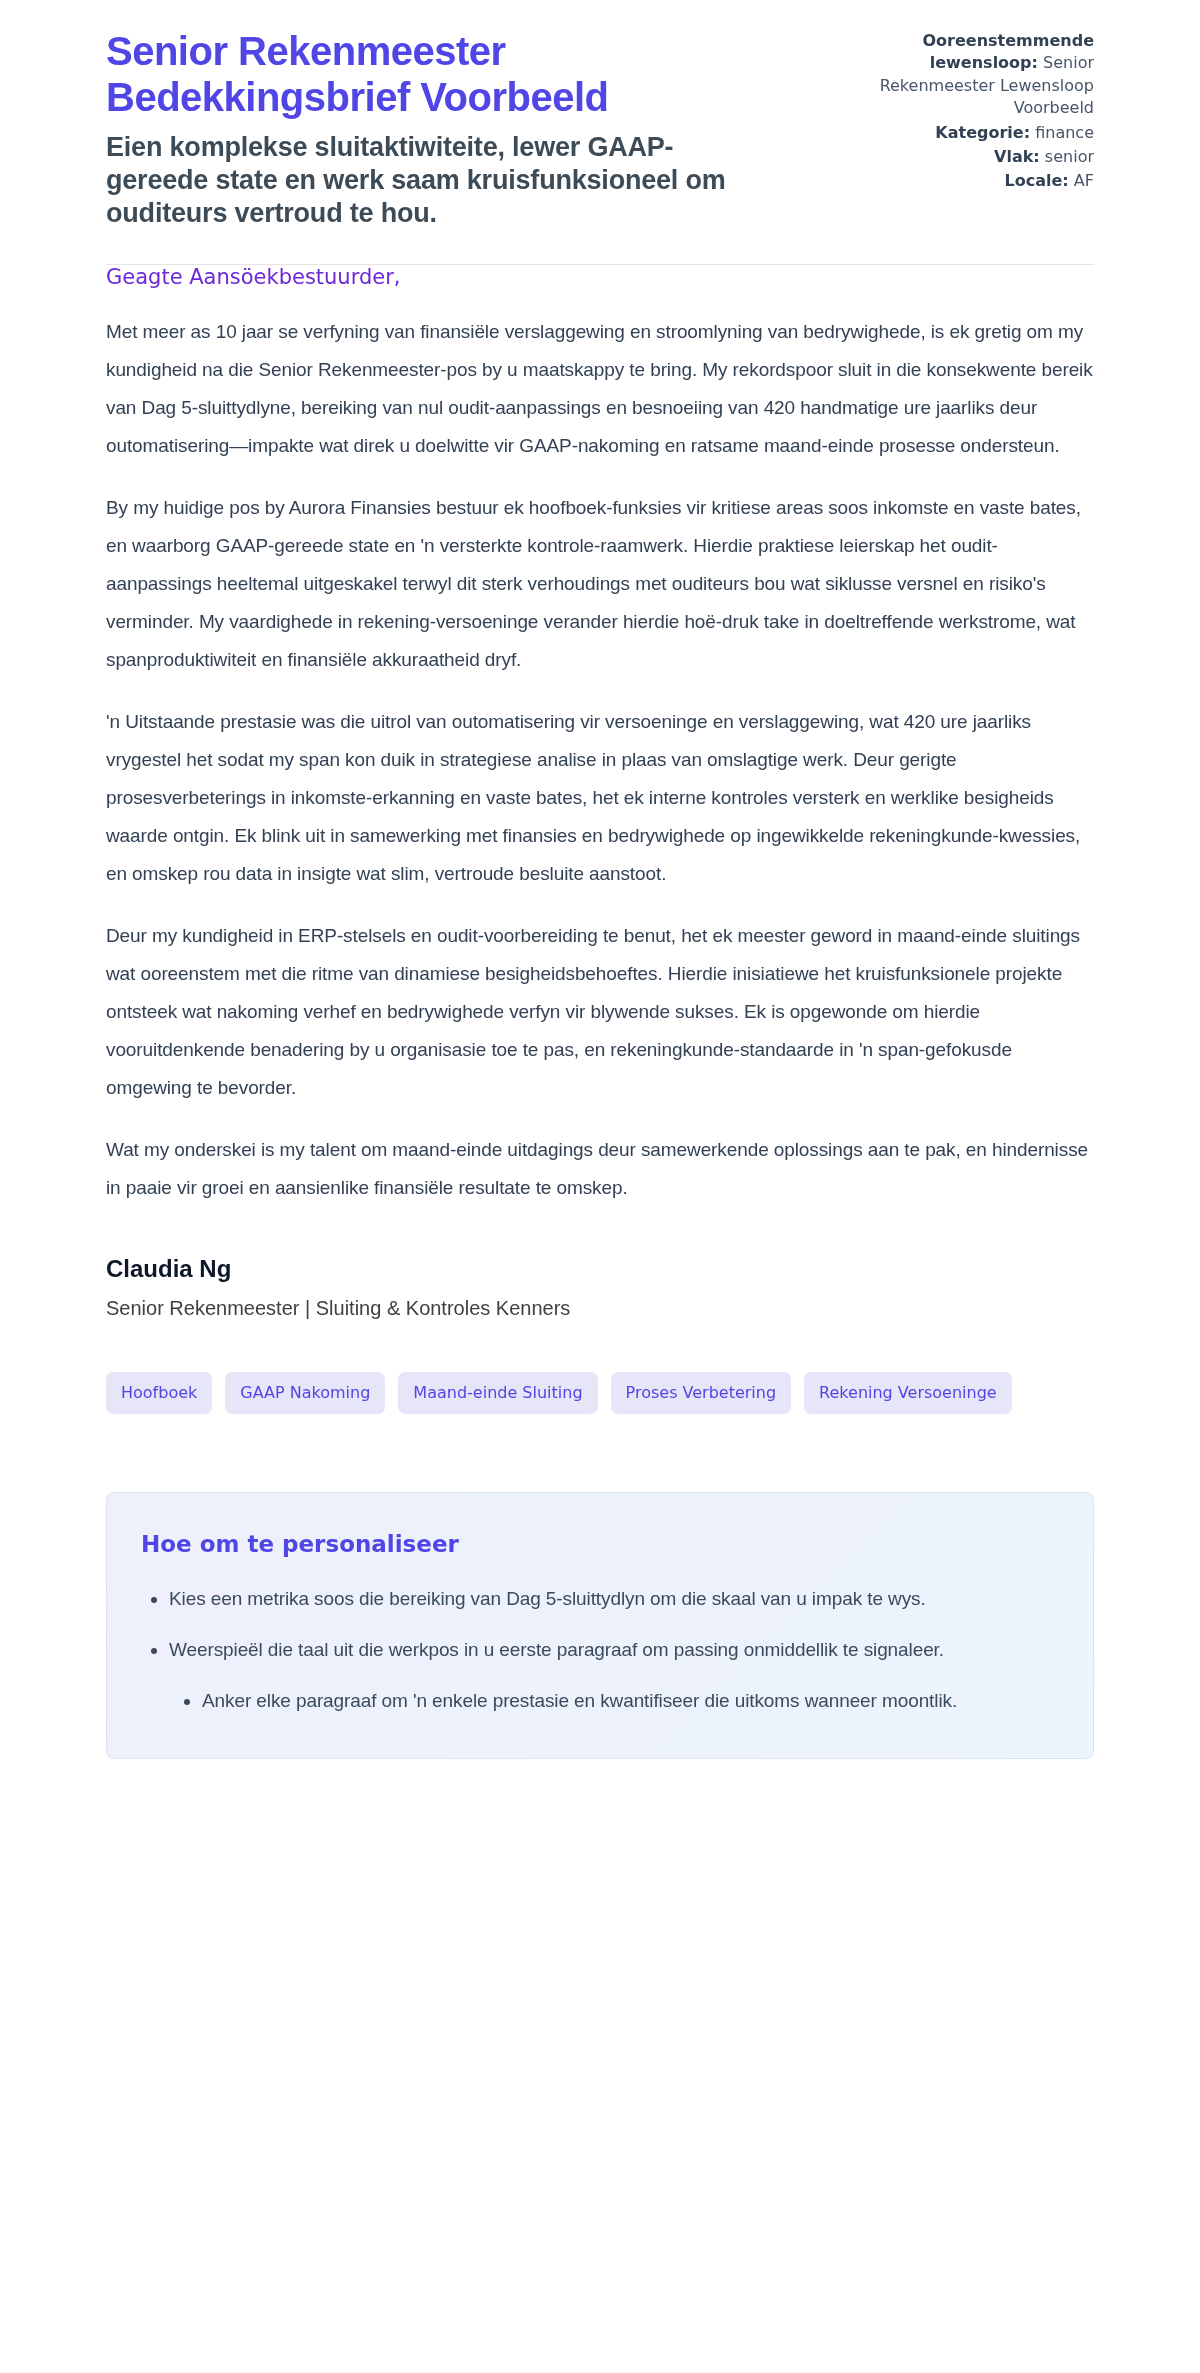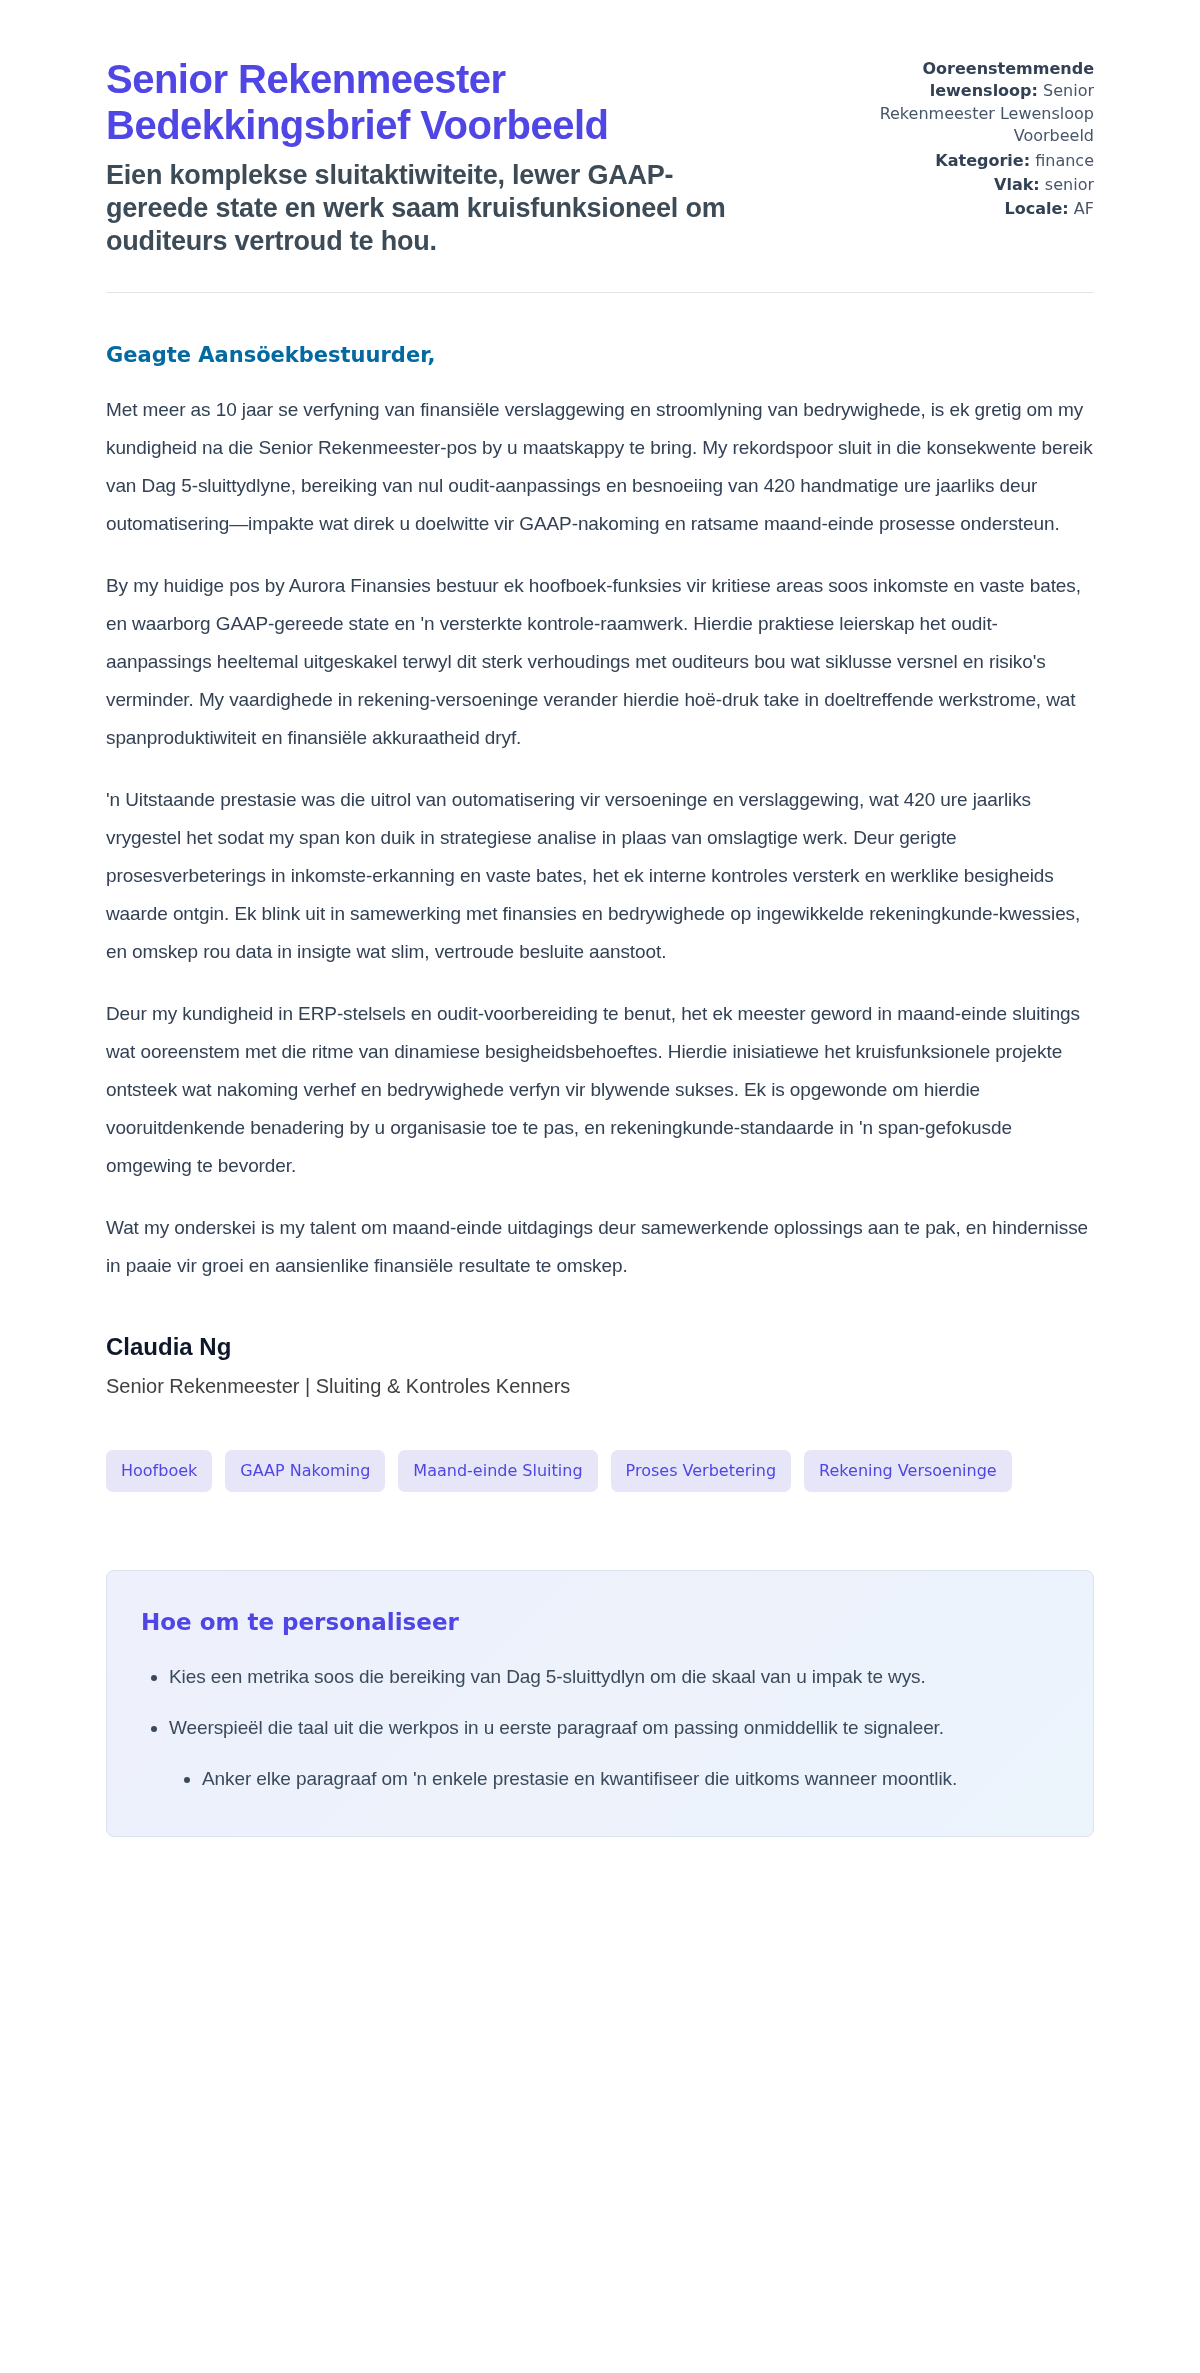--- a/index.html
+++ b/index.html
@@ -8,21 +8,21 @@
     width: 1200px;
     height: 2373px;
     margin: 0 auto;
     font-family: "Liberation Sans", sans-serif;
     color: #334155;
     overflow: hidden;
   }
   .container {
     width: 988px;
     margin: 0 auto;
-    padding-top: 56px;
+    padding-top: 28px;
     padding-bottom: 60px;
   }
 
   
   .header { display: flex; justify-content: space-between; align-items: flex-start; }
   .header-left { width: 640px; }
   .doc-title {
     font-family: "Liberation Sans", sans-serif;
     font-size: 40px;
     font-weight: bold;
@@ -51,25 +51,24 @@
   .meta-item strong { color: #334155; font-weight: bold; }
 
   .divider {
     border: none;
     border-top: 1px solid #e7e5e4;
     margin-top: 34px;
   }
 
   
   .greeting {
-    margin-top: 50px;
     font-family: "DejaVu Sans", sans-serif;
     font-size: 21px;
-    font-weight: bold;
-    color: #0369a1;
+    font-weight: normal;
+    color: #6d28d9;
   }
   .letter p {
     margin-top: 24px;
     font-size: 19px;
     line-height: 2.0;
     color: #334155;
     letter-spacing: -0.1px;
   }
 
   

